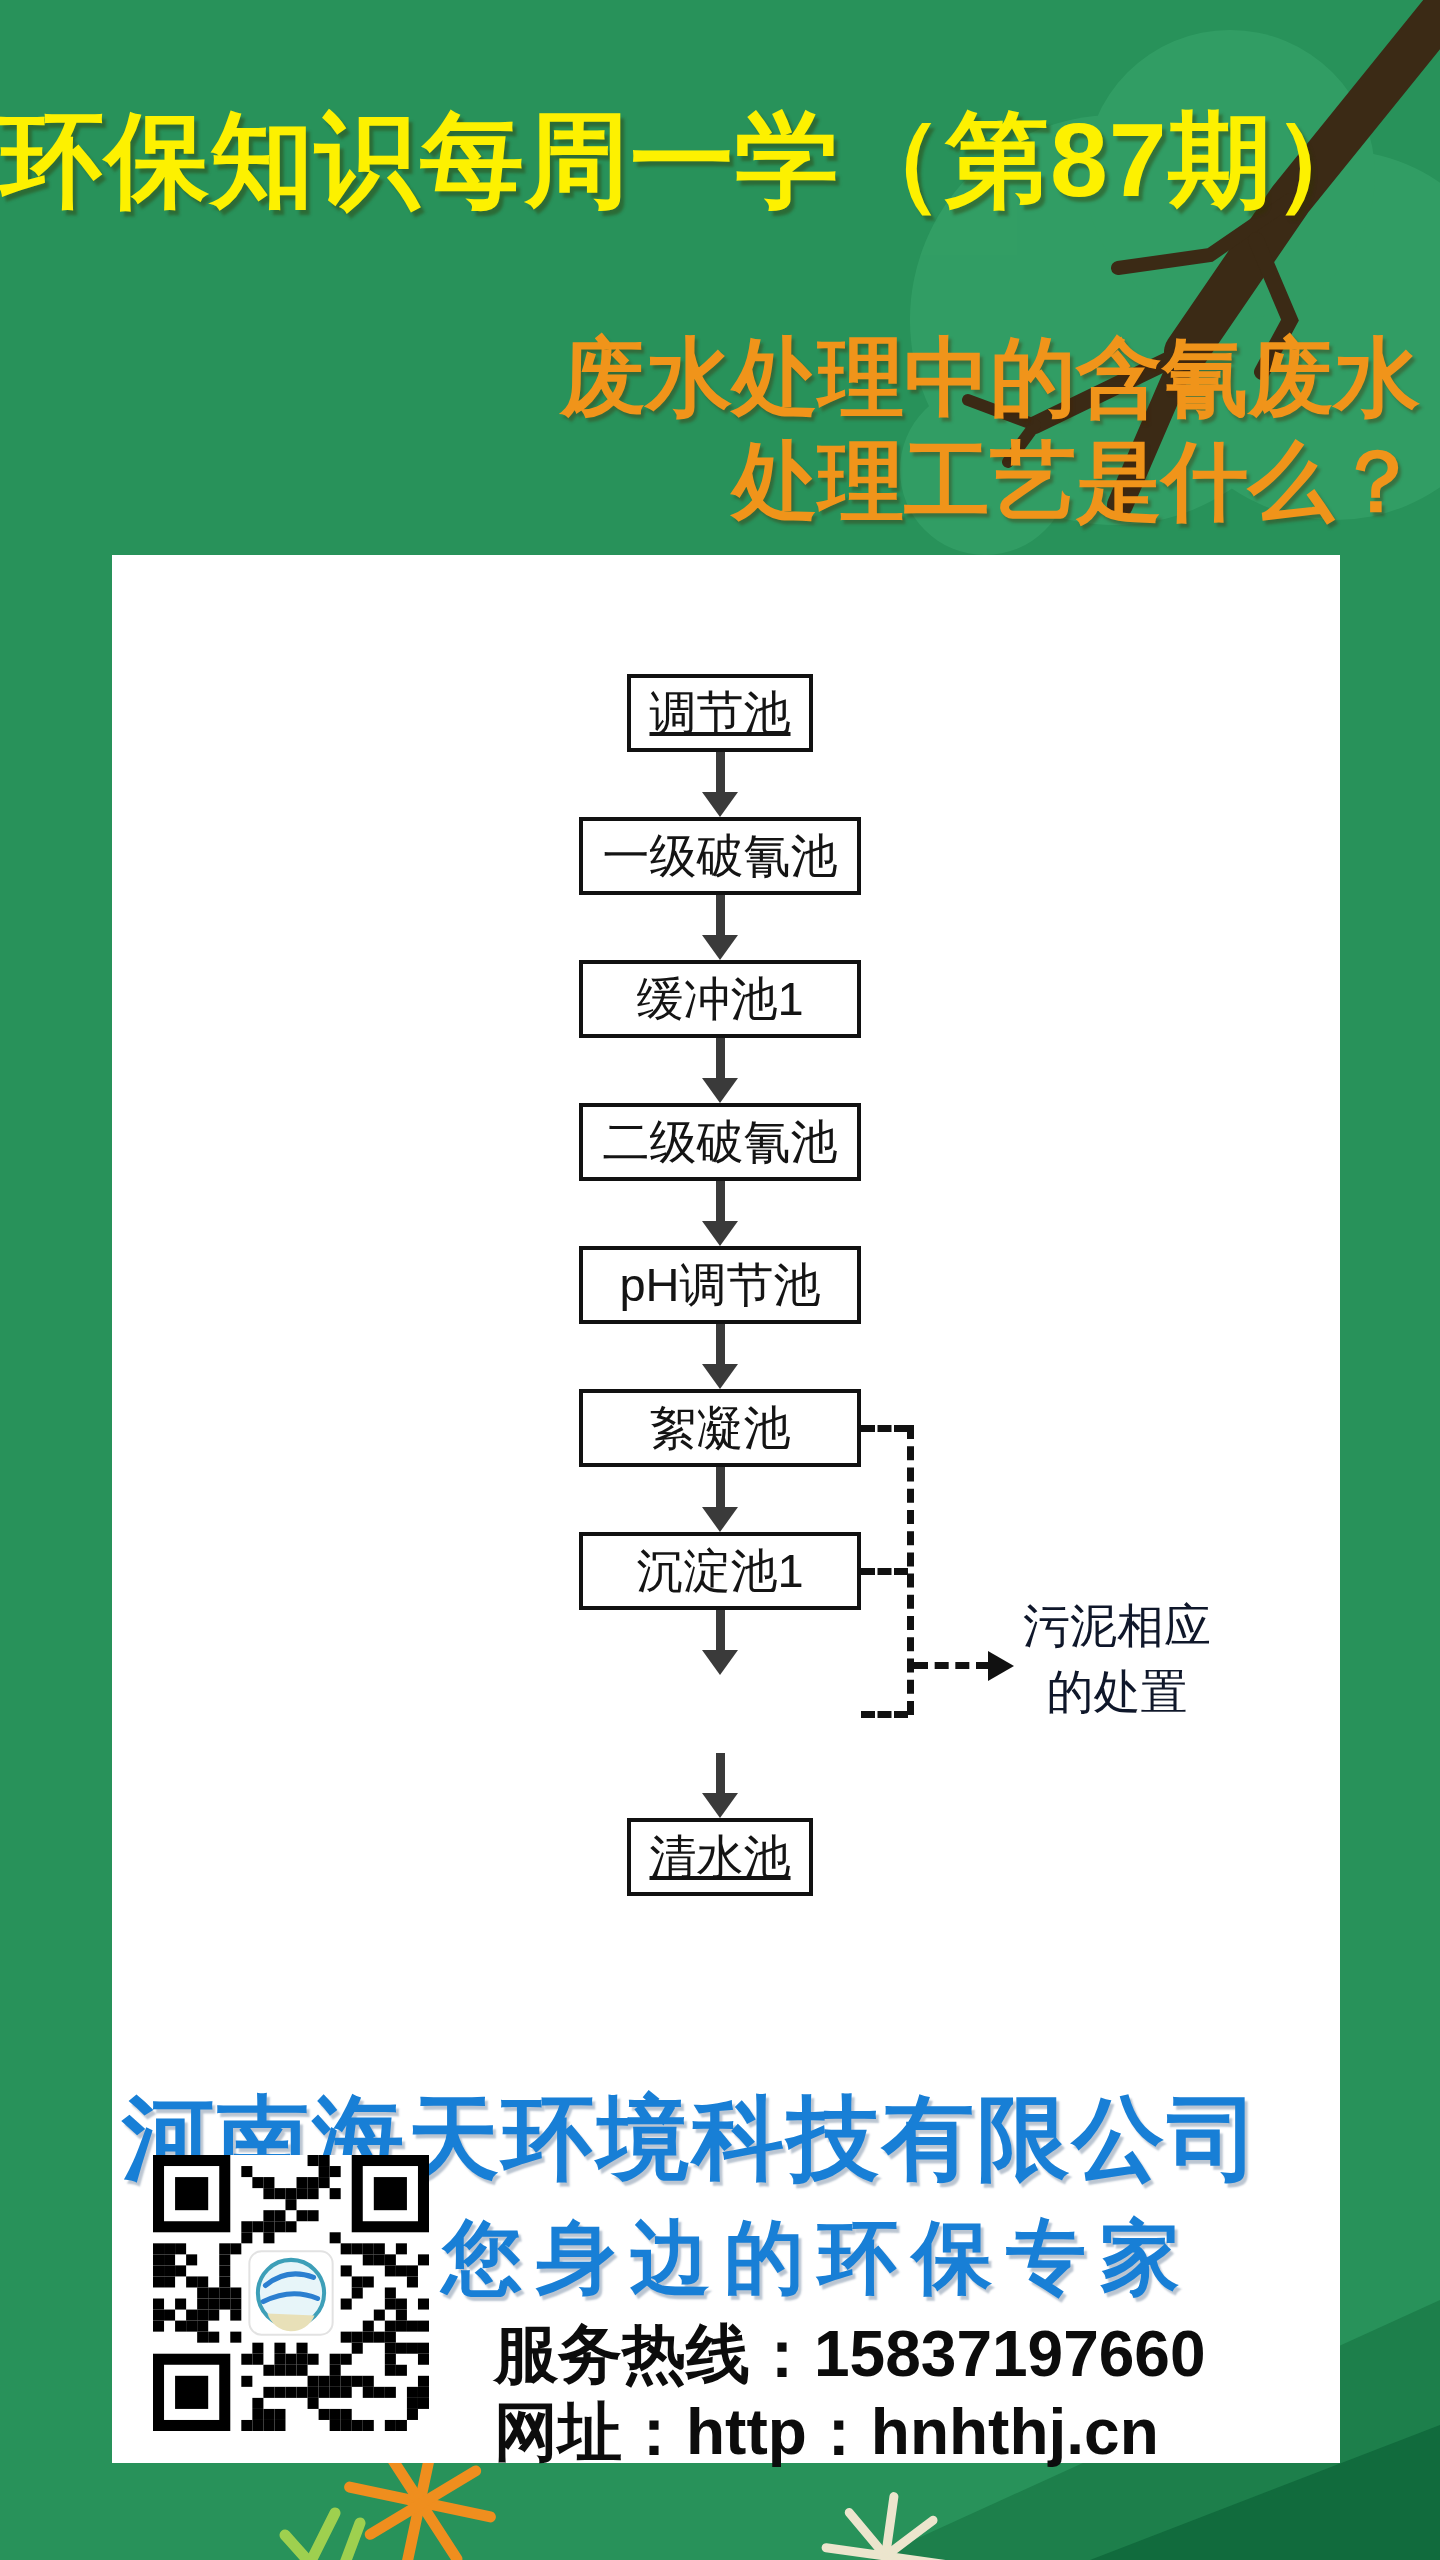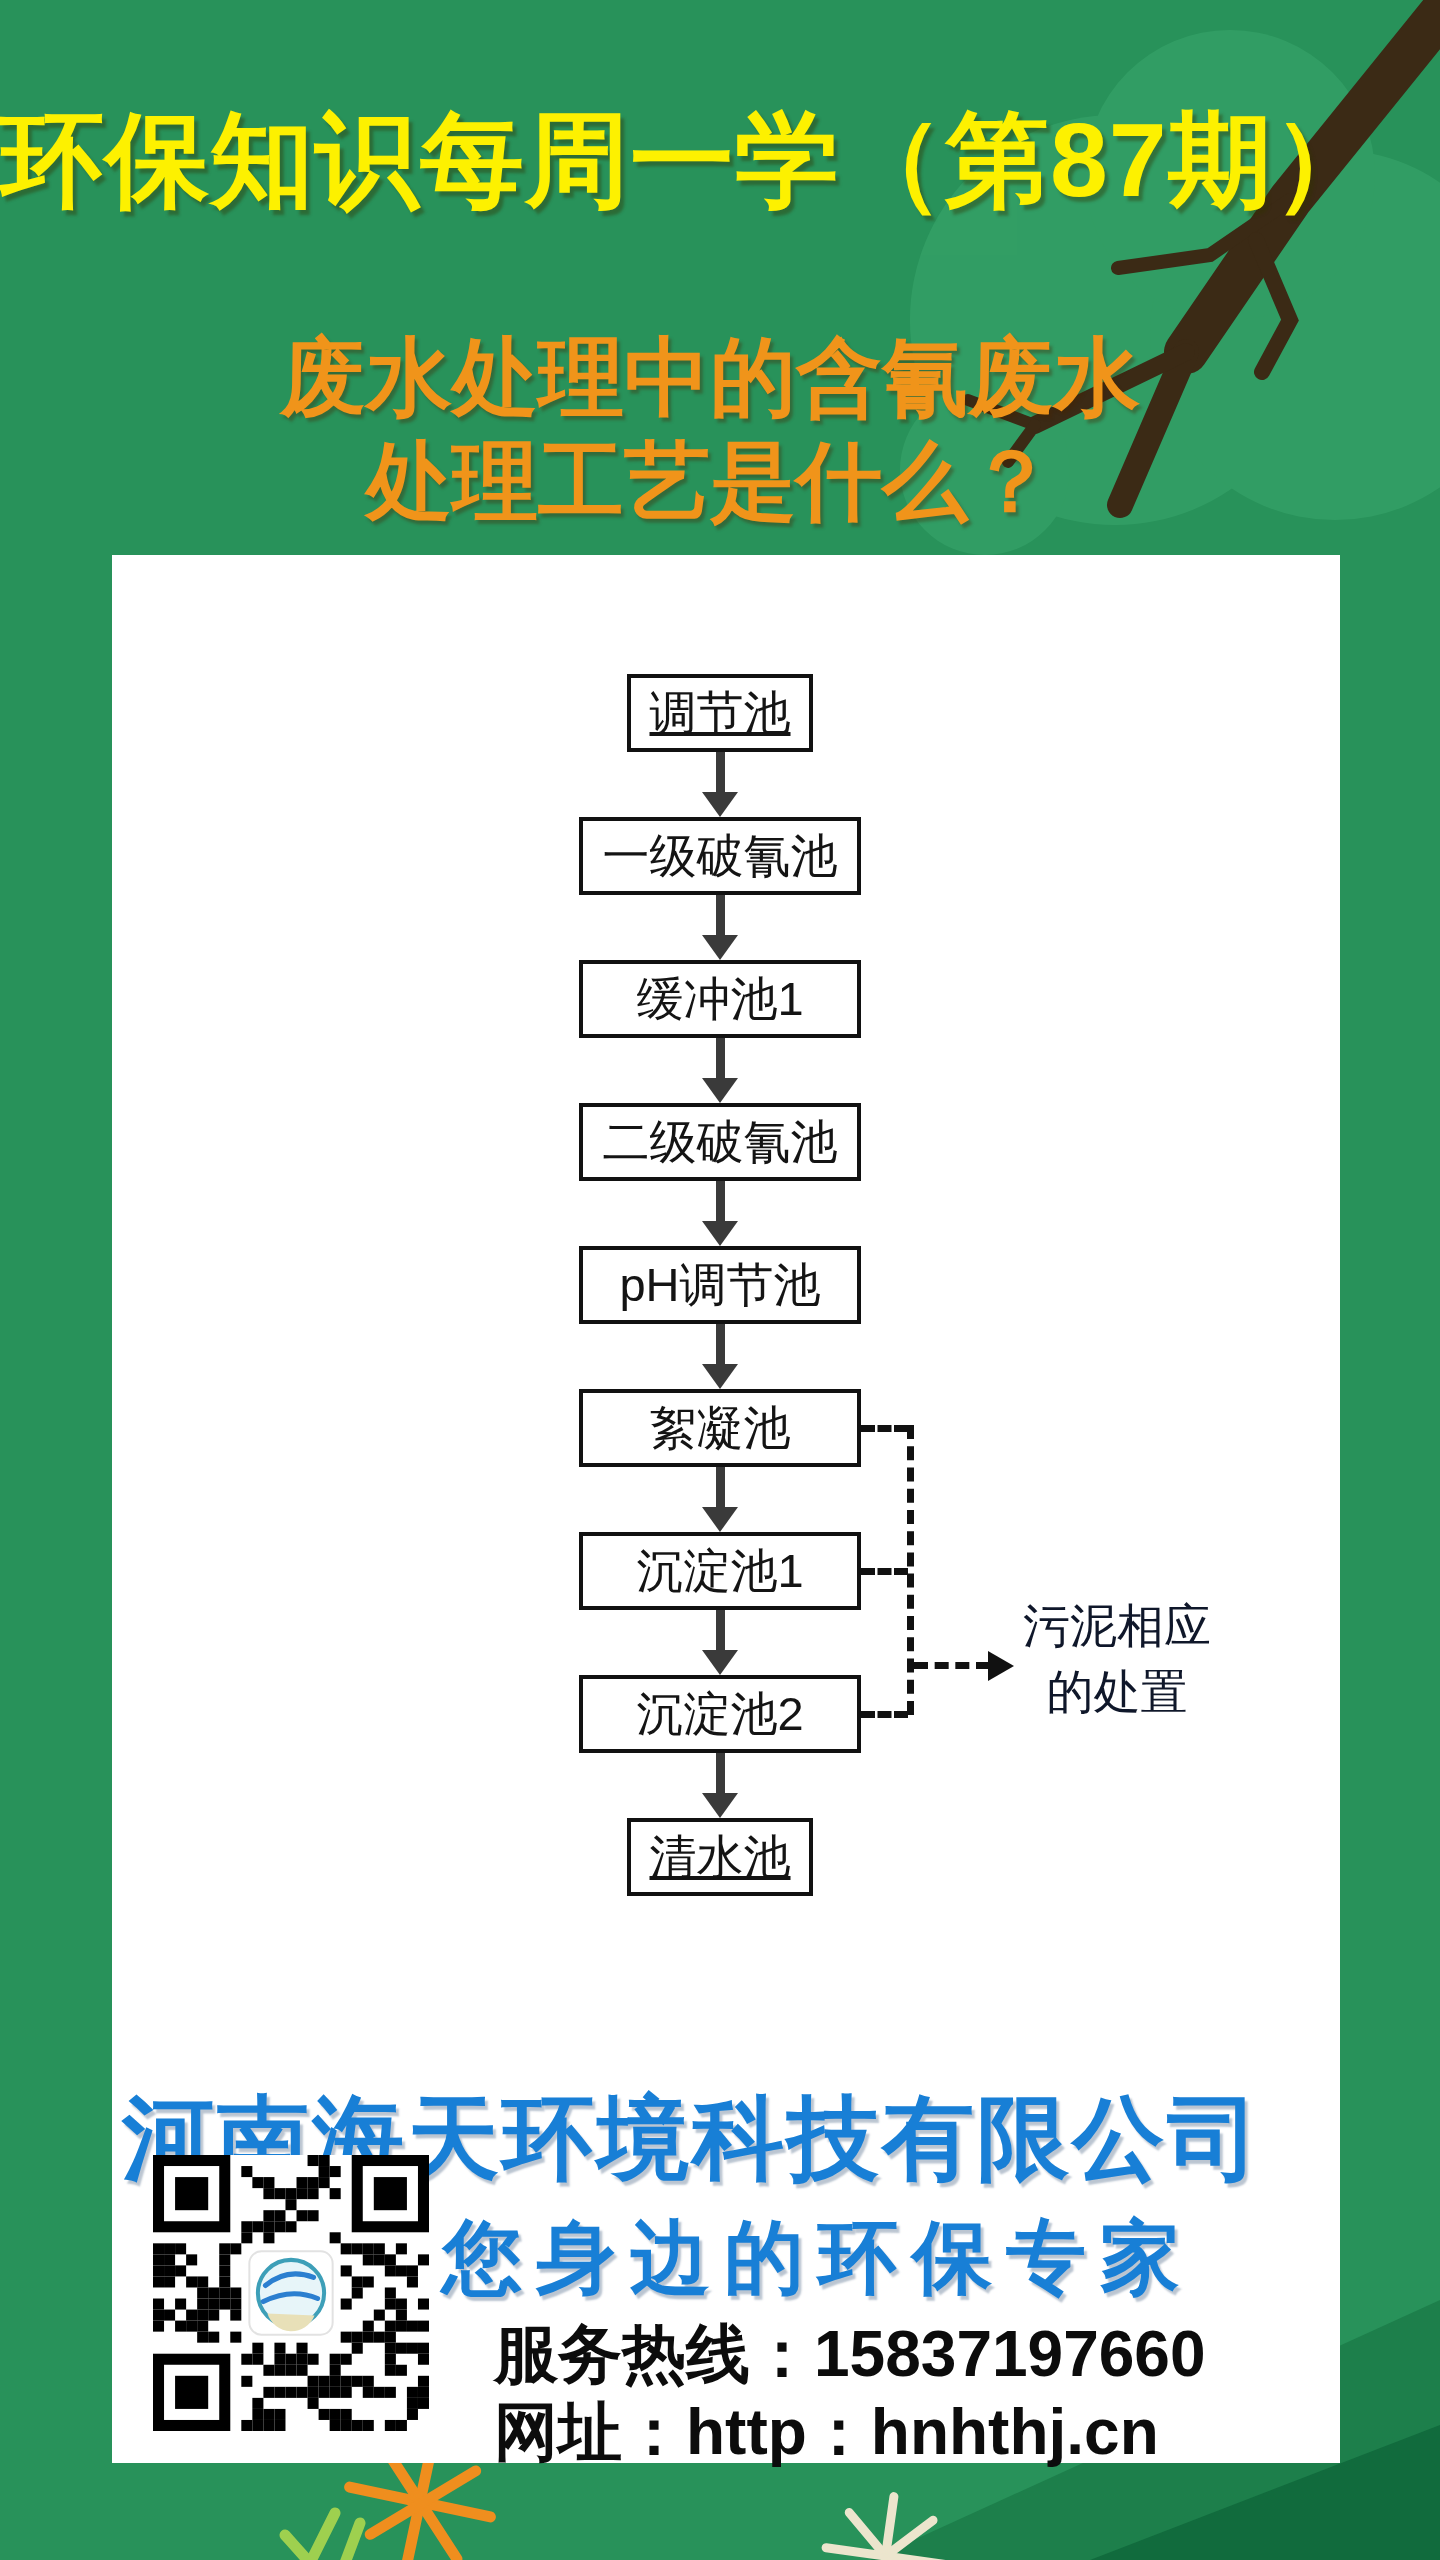--- a/index.html
+++ b/index.html
@@ -12,21 +12,21 @@
   #foliage-branch{top:0;left:880px;}
   #corner-wedges{right:0;bottom:0;}
   #star-orange{left:330px;top:2412px;}
   #sprout-green{left:240px;top:2505px;}
   #star-cream{left:815px;top:2490px;}
 
   
   .main-title{position:absolute;top:92px;left:0;width:1268px;text-align:center;
       font-size:104px;font-weight:900;color:#fdf100;letter-spacing:1px;
       text-shadow:4px 5px 3px rgba(50,50,0,.40);white-space:nowrap;}
-  .sub-title{position:absolute;left:0;width:1420px;text-align:center;
+  .sub-title{position:absolute;left:0;width:1420px;text-align:right;
       font-size:86px;font-weight:900;color:#f0941a;
       text-shadow:3px 4px 3px rgba(70,35,0,.35);white-space:nowrap;}
   #subtitle-line1{top:320px;}
   #subtitle-line2{top:424px;}
 
   
   .card{position:absolute;left:112px;top:555px;width:1228px;height:1908px;background:#ffffff;}
 
   
   .flow-node{position:absolute;border:4px solid #111;background:#fff;height:70px;
@@ -122,21 +122,20 @@
 
   <div class="card">
 
     <div class="flow-node narrow" style="top:119px">调节池</div>
     <div class="flow-node wide" style="top:262px">一级破氰池</div>
     <div class="flow-node wide" style="top:405px">缓冲池1</div>
     <div class="flow-node wide" style="top:548px">二级破氰池</div>
     <div class="flow-node wide" style="top:691px">pH调节池</div>
     <div class="flow-node wide" style="top:834px">絮凝池</div>
     <div class="flow-node wide" style="top:977px">沉淀池1</div>
-    <div class="flow-node wide" style="top:1120px">沉淀池2</div>
     <div class="flow-node narrow" style="top:1263px">清水池</div>
 
     <div class="varrow" style="top:197px"></div>
     <div class="varrow" style="top:340px"></div>
     <div class="varrow" style="top:483px"></div>
     <div class="varrow" style="top:626px"></div>
     <div class="varrow" style="top:769px"></div>
     <div class="varrow" style="top:912px"></div>
     <div class="varrow" style="top:1055px"></div>
     <div class="varrow" style="top:1198px"></div>

